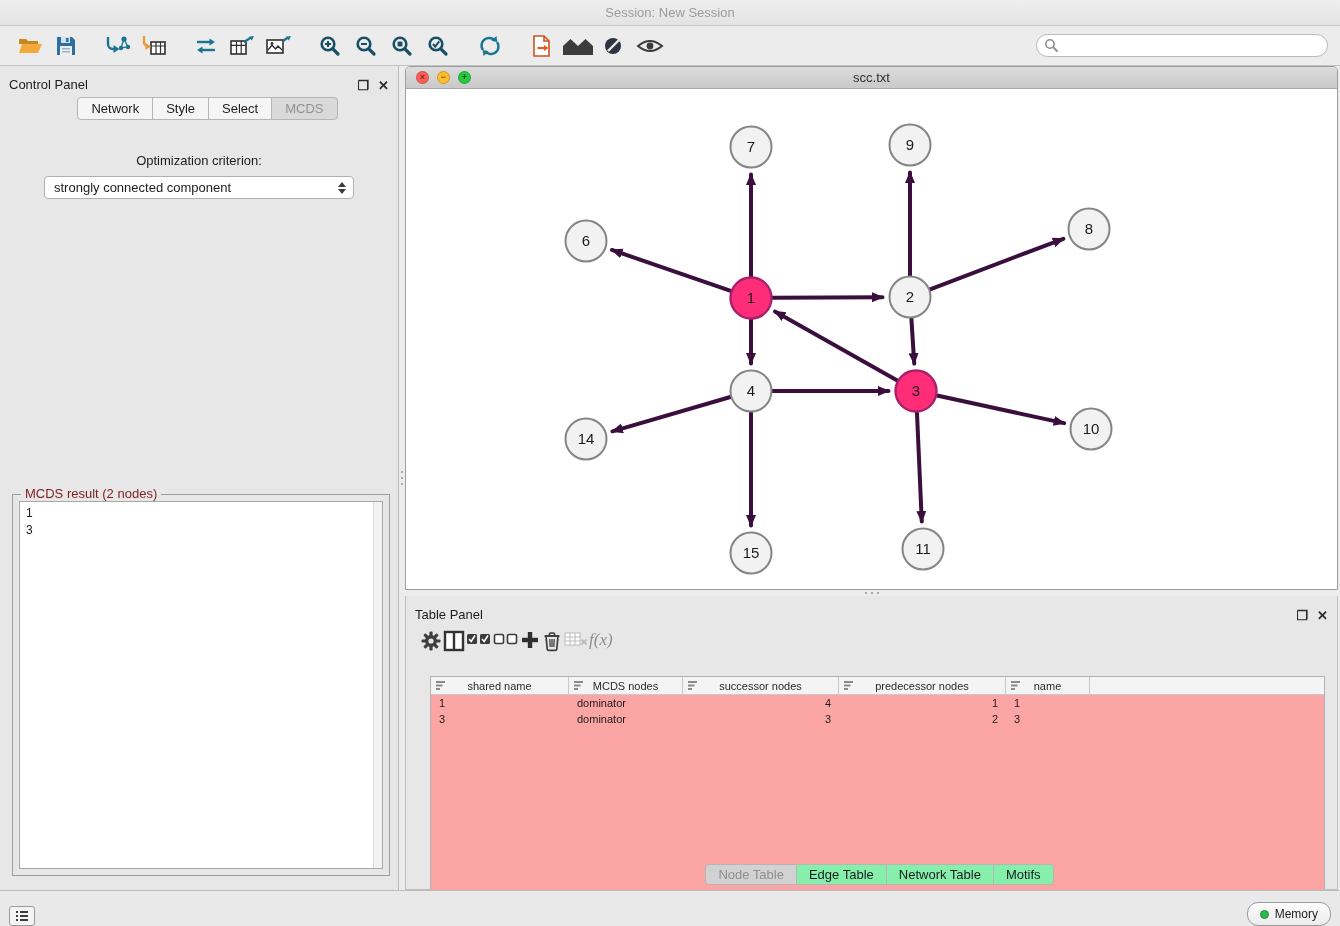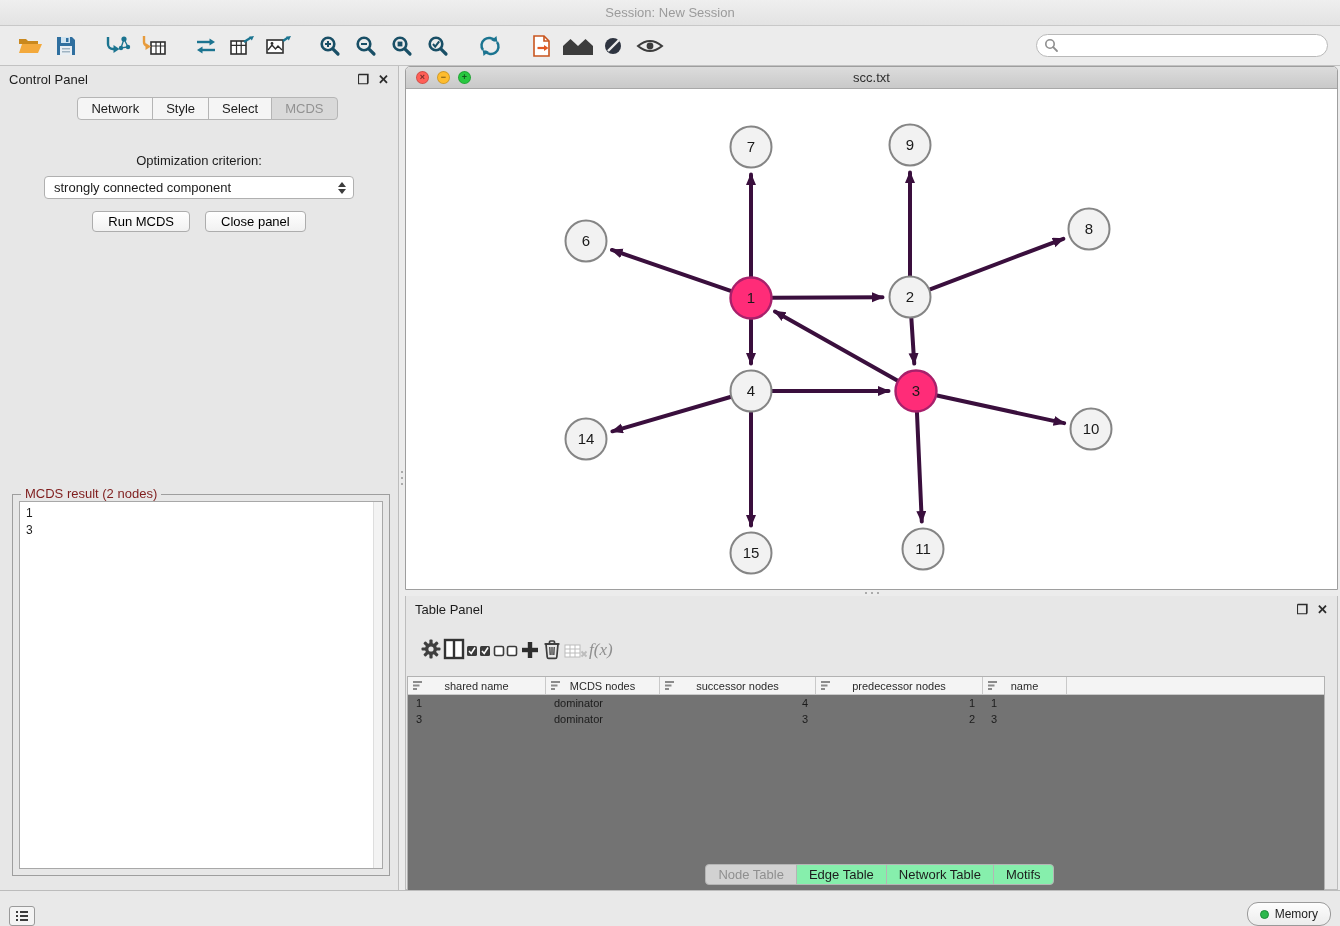--- a/index.html
+++ b/index.html
@@ -9,21 +9,21 @@
   .titlebar .title{font-size:13px;color:#9b9b9b}
   
   .toolbar{position:absolute;top:26px;left:0;right:0;height:40px;background:#ececec;border-bottom:1px solid #c2c2c2;display:flex;align-items:center;padding:0 12px}
   .tb{width:36px;height:32px;display:flex;align-items:center;justify-content:center;border-radius:4px;cursor:default}
   .tgap{width:16px}
   .search-wrap{margin-left:auto;position:relative;width:292px;height:23px}
   .search-wrap input{width:100%;height:100%;border:1px solid #b9b9b9;border-radius:12px;background:#fff;padding:0 10px 0 26px;font-size:12px;outline:none;font-family:"Liberation Sans",sans-serif}
   .search-wrap svg{position:absolute;left:8px;top:4px}
   
   .control-panel{position:absolute;top:66px;left:0;width:399px;bottom:36px;background:#e7e7e7;border-right:1px solid #bdbdbd}
-  .panel-header{height:26px;display:flex;align-items:center;padding:0 9px;font-size:13px;color:#1c1c1c}
+  .panel-header{height:26px;display:flex;align-items:flex-end;padding:0 9px;font-size:13px;color:#1c1c1c}
   .ph-icons{margin-left:auto;display:flex;gap:9px;align-items:center}
   .ph-ic{font-size:13px;color:#2c2c2c;font-weight:700;line-height:1;cursor:default}
   .cp-tabs{display:flex;justify-content:center;margin-top:5px}
   .cp-tab{font-size:13px;padding:3px 13px;background:#f5f5f5;border:1px solid #b5b5b5;margin-left:-1px;color:#1c1c1c;cursor:default}
   .cp-tab:first-child{border-radius:4px 0 0 4px;margin-left:17px}
   .cp-tab:last-child{border-radius:0 4px 4px 0}
   .cp-tab.active{background:#d9d9d9;color:#929292}
   .opt-label{margin-top:33px;text-align:center;font-size:13px}
   .dropdown{position:relative;margin:8px auto 0;width:310px;height:23px;background:#fff;border:1px solid #b0b0b0;border-radius:4px;display:flex;align-items:center;padding:0 22px 0 9px;font-size:13px;cursor:default}
   .dd-arrow{position:absolute;right:7px;top:50%;transform:translateY(-50%);display:flex;flex-direction:column;gap:2px}
@@ -44,24 +44,24 @@
   .network-window{position:absolute;left:405px;right:2px;top:66px;height:524px;border:1px solid #9e9e9e;border-radius:5px 5px 0 0;background:#fff}
   .nw-titlebar{position:relative;height:22px;background:linear-gradient(#dcdcdc,#c9c9c9);border-bottom:1px solid #a8a8a8;border-radius:4px 4px 0 0;display:flex;align-items:center;justify-content:center}
   .nw-title{font-size:13px;color:#2e2e2e}
   .traffic{position:absolute;left:10px;top:4px;display:flex;gap:8px}
   .tl{width:13px;height:13px;border-radius:50%;display:flex;align-items:center;justify-content:center;font-size:9px;font-weight:700;color:rgba(0,0,0,.55);border:1px solid rgba(0,0,0,.18);line-height:1;cursor:default}
   .tl.red{background:#ff5f57}.tl.yellow{background:#febc2e}.tl.green{background:#28c840}
   .nw-canvas{position:absolute;top:22px;left:0;right:0;bottom:0;background:#fff;overflow:hidden}
   .nw-canvas svg{width:100%;height:100%;display:block}
   
   .table-panel{position:absolute;left:405px;right:2px;top:596px;bottom:36px;background:#e7e7e7;border:1px solid #bdbdbd;border-top:none}
-  .tp-toolbar{display:flex;align-items:flex-end;gap:1px;padding:8px 0 6px 14px;height:44px}
+  .tp-toolbar{display:flex;align-items:flex-start;gap:1px;padding:8px 0 6px 14px;height:44px}
   .tp-ic{display:flex;align-items:center;justify-content:center;cursor:default}
   .fx{font-family:"Liberation Serif",serif;font-style:italic;font-size:17px;color:#8f8f8f}
-  .tbl{position:absolute;left:1px;right:12px;top:80px;height:236px;background:#737373;border:1px solid #b2b2b2;font-size:11px;overflow:hidden}
+  .tbl{position:absolute;left:24px;right:12px;top:80px;height:236px;background:#fca5a5;border:1px solid #b2b2b2;font-size:11px;overflow:hidden}
   .thead{display:flex;height:18px;background:#f4f4f4;border-bottom:1px solid #c9c9c9}
   .th{position:relative;display:flex;align-items:center;justify-content:center;border-right:1px solid #c9c9c9;font-size:11px;color:#2a2a2a}
   .th svg{position:absolute;left:4px}
   .tr{display:flex;height:16px;align-items:center}
   .td{padding:0 8px;white-space:nowrap;overflow:hidden}
   .bottom-tabs{position:absolute;left:0;right:0;top:268px;display:flex;justify-content:center}
   .btab{font-size:13px;padding:2px 12px;border:1px solid #b5b5b5;background:#86efac;margin-left:-1px;color:#1c1c1c;cursor:default}
   .btab:first-child{border-radius:4px 0 0 4px;margin-left:16px}
   .btab:last-child{border-radius:0 4px 4px 0}
   .btab.active{background:#d2d2d2;color:#8f8f8f}
@@ -228,24 +228,20 @@
     <div class="cp-tab">Select</div>
     <div class="cp-tab active">MCDS</div>
   </div>
   <div class="opt-label">Optimization criterion:</div>
   <div class="dropdown">
     <span>strongly connected component</span>
     <span class="dd-arrow">
         <i class="up"></i>
         <i class="down"></i>
       </span>
-  </div>
-  <div class="cp-buttons">
-    <button class="btn">Run MCDS</button>
-    <button class="btn">Close panel</button>
   </div>
   <div class="groupbox">
     <span class="gb-label">MCDS result (2 nodes)</span>
     <div class="gb-list">
       <div class="gb-scrollbar"></div>
     <div>1</div>
         <div>3</div>
       </div>
   </div>
 </div>

